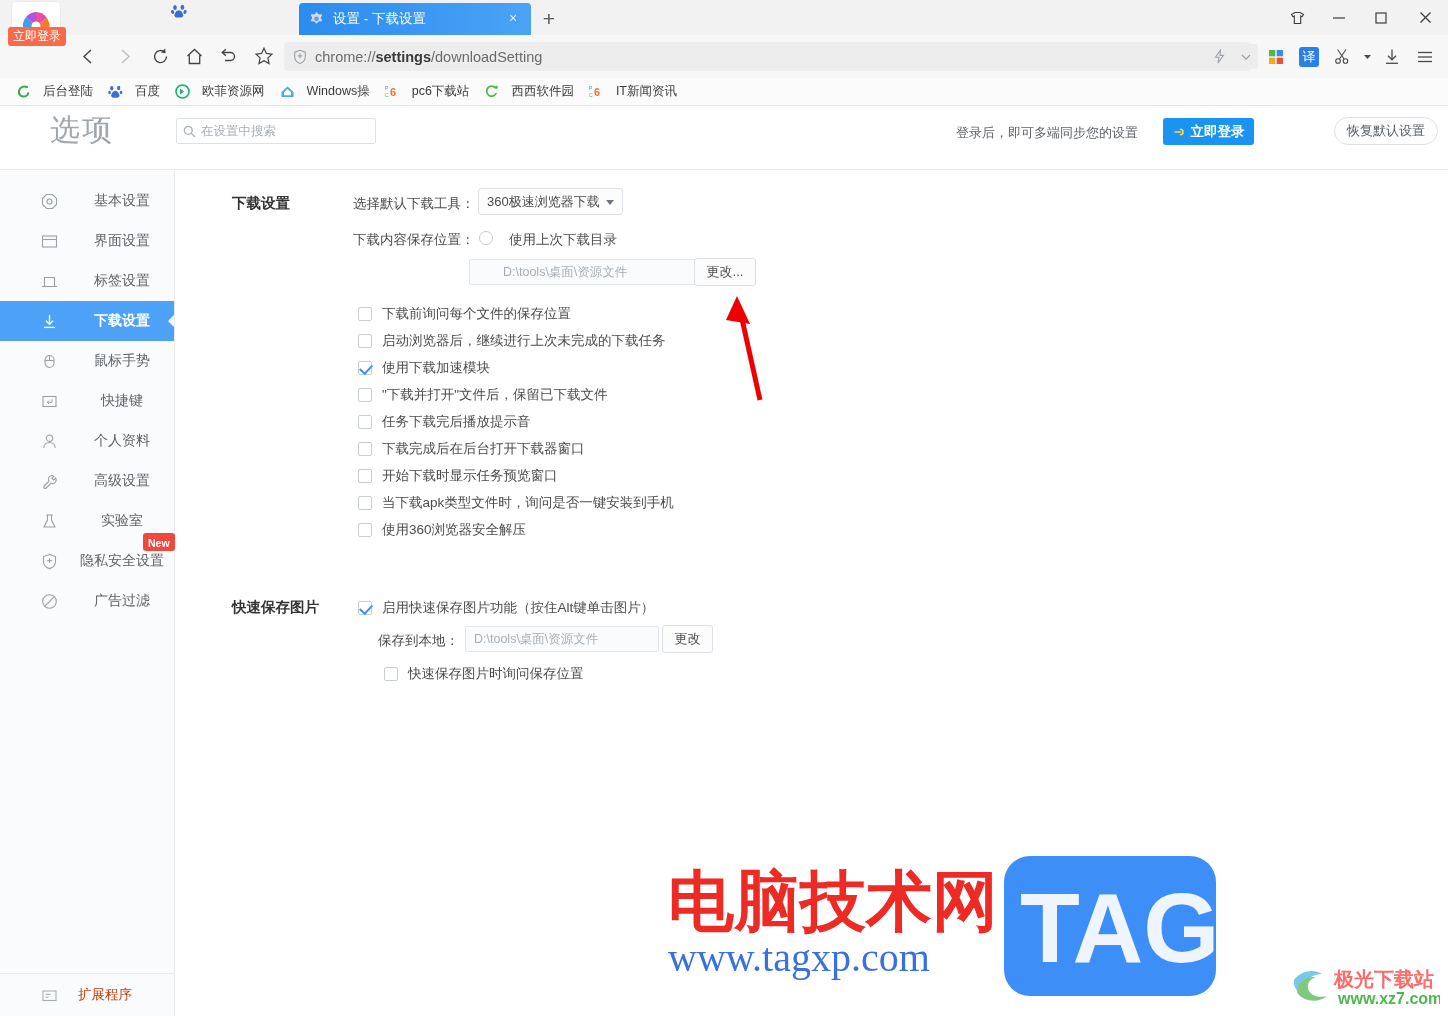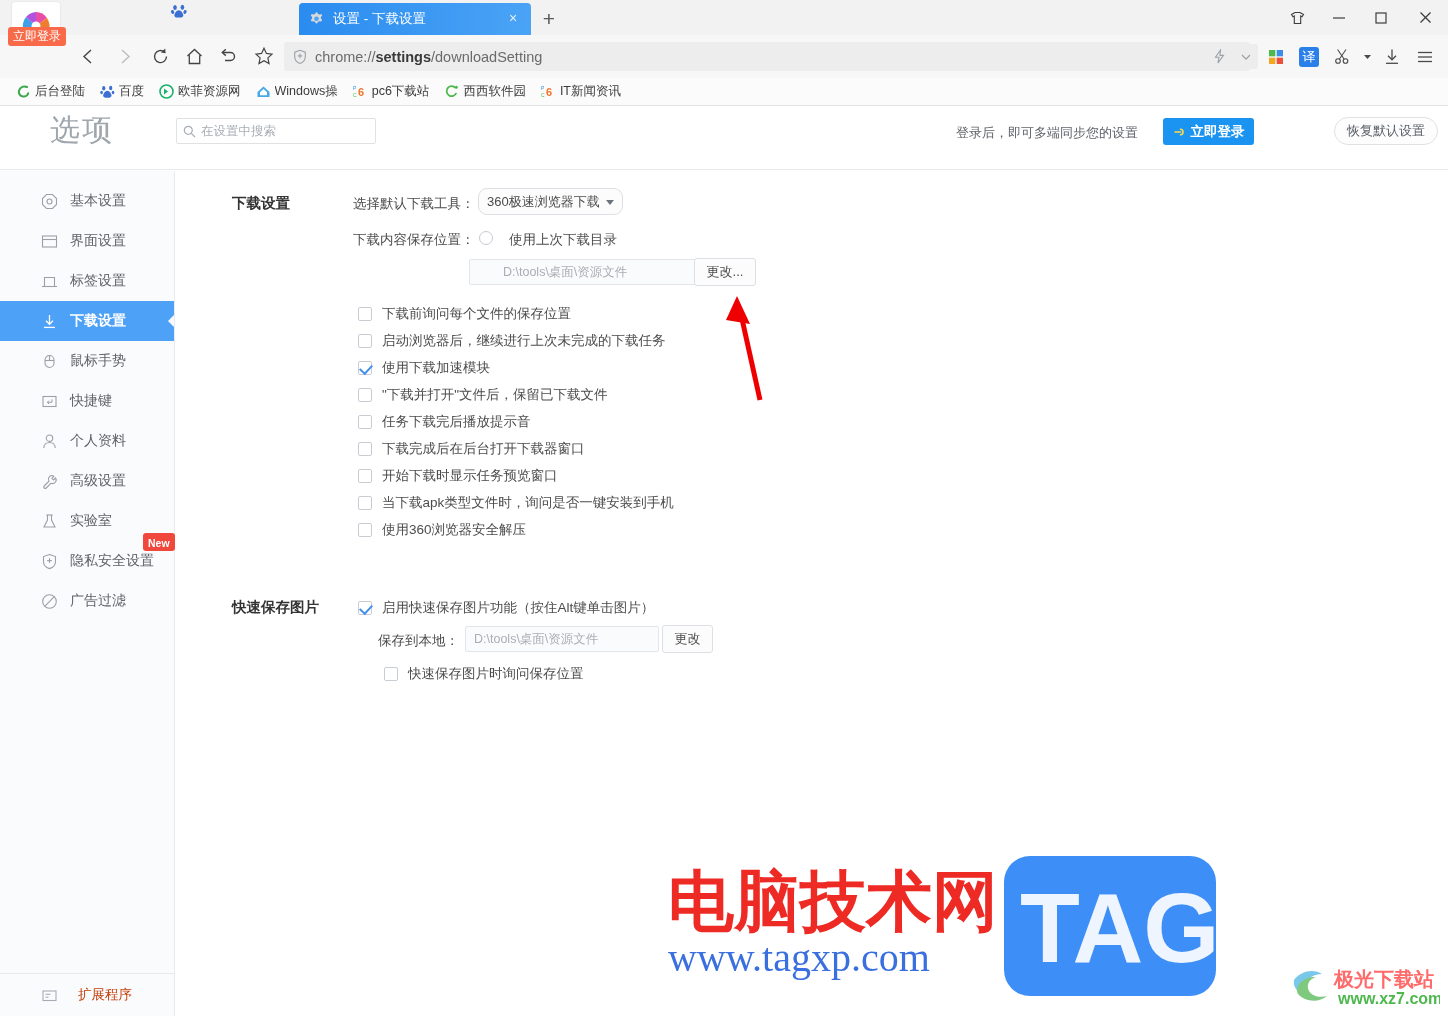--- a/index.html
+++ b/index.html
@@ -87,21 +87,21 @@
     color:#4a4a4a;
   }
 
   
   .bookmarkbar {
     position:absolute; left:0; top:78px; width:1448px; height:28px;
     background:#fbfbfb; border-bottom:1px solid #e3e3e3;
     display:flex; align-items:center; padding-left:10px; gap:3px;
   }
   .bm {
-    display:flex; align-items:center; gap:4px;
+    display:flex; align-items:center; gap:12px;
     padding:2px 6px; font-size:12.5px; color:#3b3b3b; white-space:nowrap;
     max-width:106px; overflow:hidden;
   }
   .bm .bmtxt { overflow:hidden; text-overflow:clip; white-space:nowrap; }
   .bmico { width:15px; height:15px; flex:0 0 15px; display:block; }
 
   
   .settings-header {
     position:absolute; left:0; top:107px; width:1448px; height:63px;
     background:#fff; border-bottom:1px solid #e8eaec;
@@ -133,21 +133,21 @@
     display:flex; align-items:center; justify-content:center;
   }
 
   
   .sidebar {
     position:absolute; left:0; top:171px; width:175px; height:845px;
     background:#fafbfd; border-right:1px solid #e8eaec;
   }
   .side-item {
     position:relative; height:40px; display:flex; align-items:center;
-    padding-left:38px; gap:14px; font-size:14px; color:#5f6368;
+    padding-left:38px; gap:14px; font-size:14px; color:#5f6368;justify-content:center;
   }
   .side-item .sicon {
     position:absolute; left:40px; width:18px; height:18px;
     display:flex; align-items:center; justify-content:center; color:#9aa0a6;
   }
   .side-item .slabel { margin-left:32px; }
   .side-item.active {
     background:#4da2f7; color:#fff; font-weight:bold;
   }
   .side-item.active .sicon { color:#fff; }
@@ -171,21 +171,21 @@
   
   .content { position:absolute; left:175px; top:171px; width:1273px; height:845px; background:#fff; }
 
   .sec-title {
     position:absolute; font-size:14.5px; color:#333; font-weight:bold;
   }
   .row-label { position:absolute; font-size:13.5px; color:#4c4c4c; }
 
   .select-box {
     position:absolute; left:478px; top:188px; width:145px; height:27px;
-    border:1px solid #dcdfe3; border-radius:9px; background:#fcfcfc;
+    border:1px solid #dcdfe3; border-radius:3px; background:#fcfcfc;
     display:flex; align-items:center; padding:0 8px;
     font-size:13px; color:#4c4c4c;
   }
   .select-box .caret { position:absolute; right:8px; top:11px; border-left:4px solid transparent; border-right:4px solid transparent; border-top:5px solid #6c737a; }
 
   .radio {
     position:absolute; width:14px; height:14px; border-radius:50%;
     border:1px solid #c6cbd1; background:#fff;
   }
   .radio.checked { border-color:#3d8ef0; }

